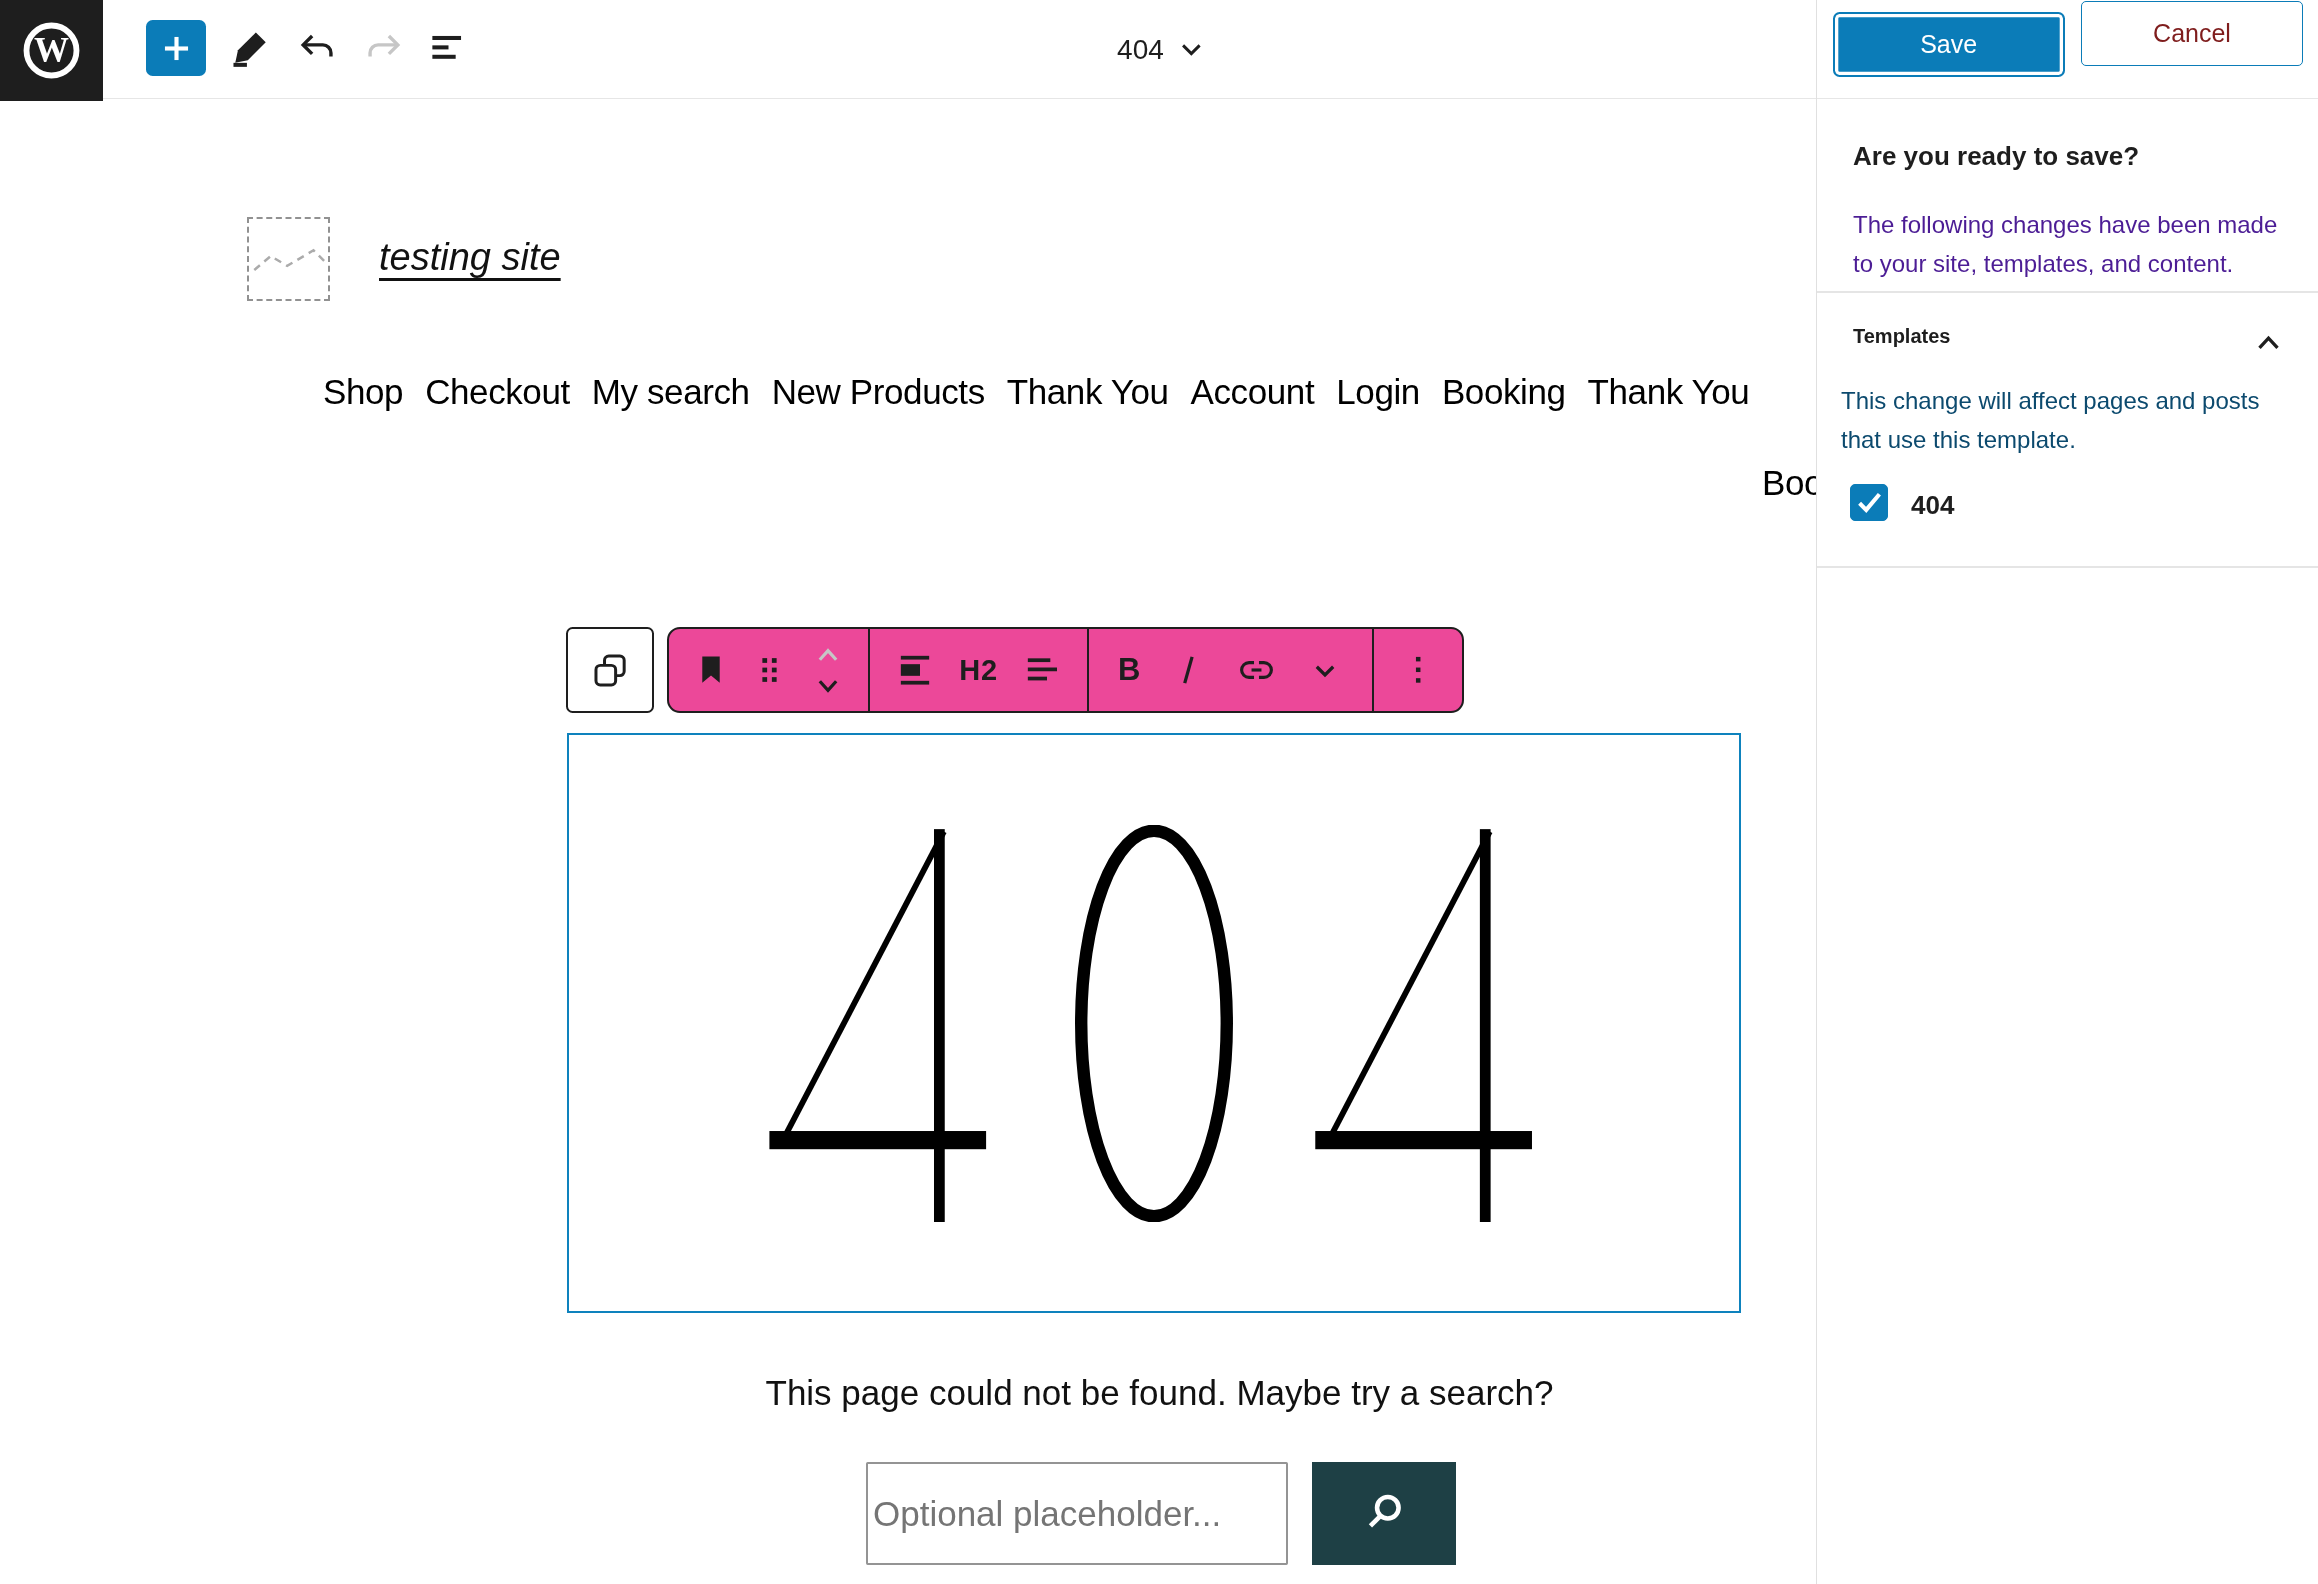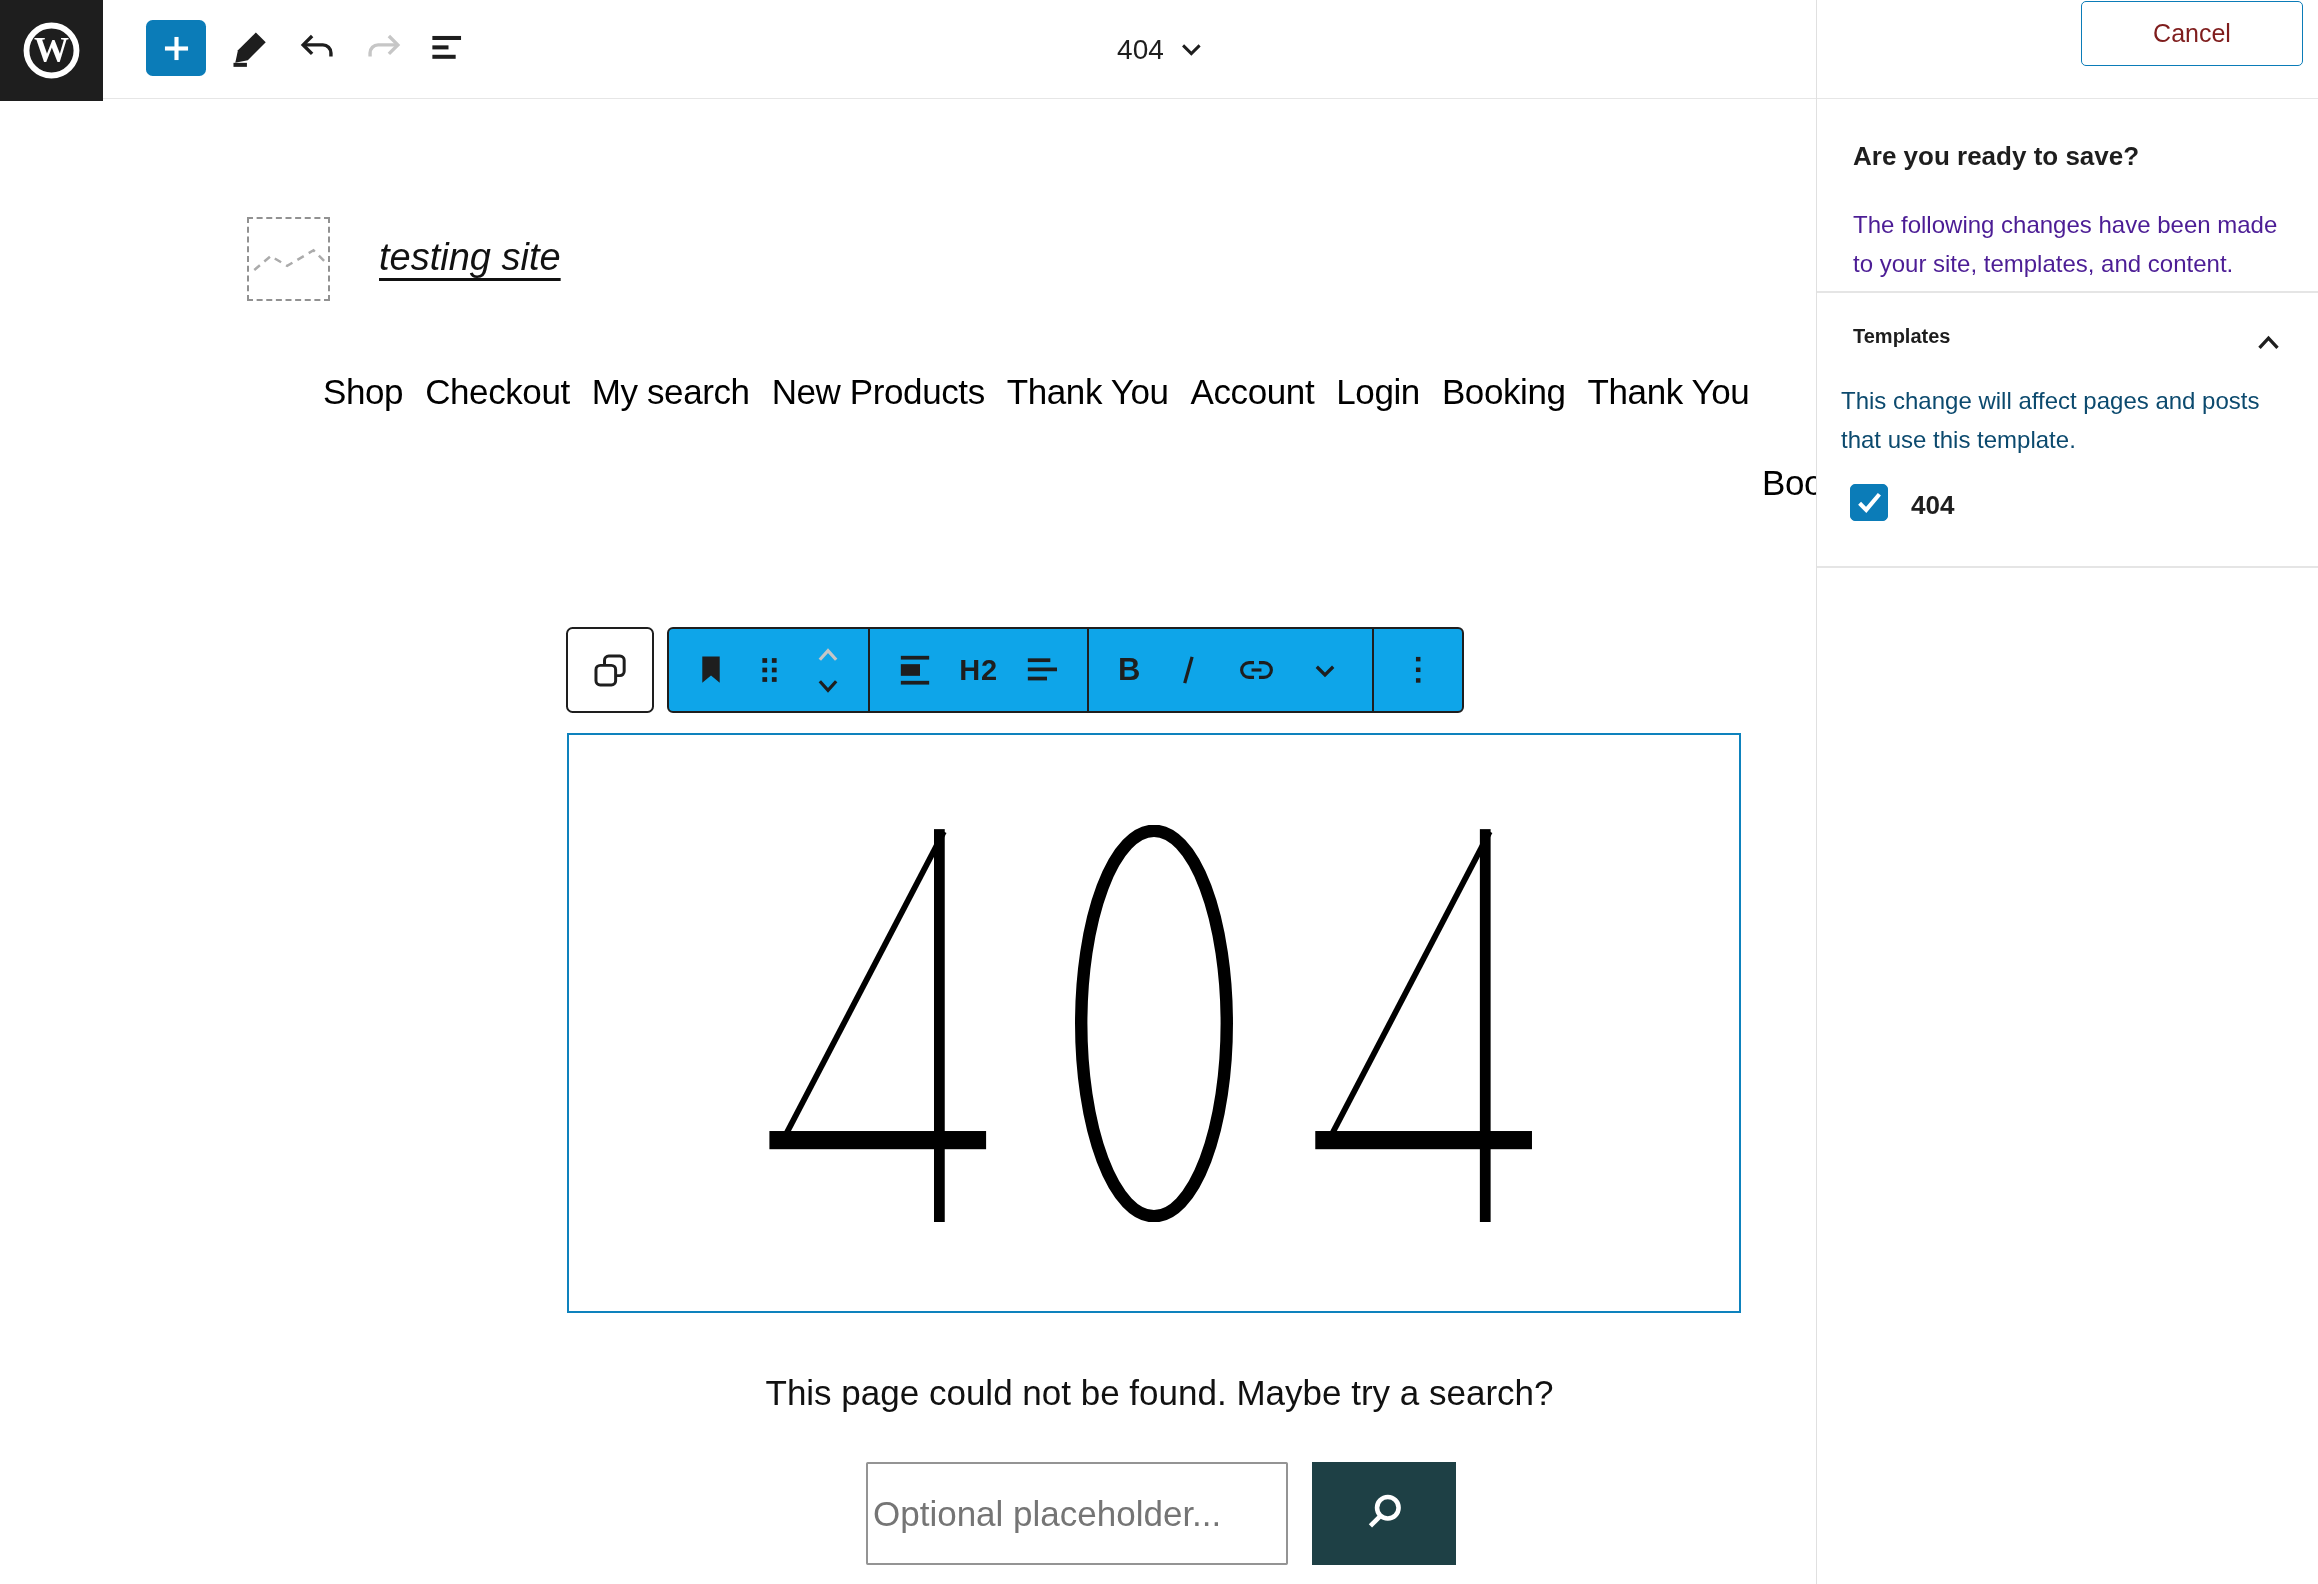--- a/index.html
+++ b/index.html
@@ -56,21 +56,21 @@
   .nav-row1 { position:absolute; left:323px; top:273px; display:flex; gap:22px;
     font-size:35px; letter-spacing:-0.4px; white-space:nowrap; color:#000; }
   .nav-row2 { position:absolute; left:1762px; top:364px; font-size:35px;
     letter-spacing:-0.4px; white-space:nowrap; color:#000; }
   .nav-row1 a, .nav-row2 a { color:#000; text-decoration:none; cursor:pointer; }
   
   .sel-parent { position:absolute; left:566px; top:528px; width:88px; height:86px;
     background:#fff; border:2.5px solid #1e1e1e; border-radius:6.6px;
     display:flex; align-items:center; justify-content:center; cursor:pointer; }
   .blk-toolbar { position:absolute; left:667px; top:528px; width:797px; height:86px;
-    background:#0ea5e9; border:2.5px solid #1e1e1e; border-radius:6px; display:flex; }
+    background:#ec4899; border:2.5px solid #1e1e1e; border-radius:13px; display:flex; }
   .tb-sec { display:flex; align-items:center; justify-content:space-evenly; height:100%; }
   .tb-sec + .tb-sec { border-left:2.5px solid #1e1e1e; }
   .sec-a { width:199px; } .sec-b { width:219px; } .sec-c { width:285px; } .sec-d { flex:1; }
   .tbtn { border:none; background:transparent; display:flex; align-items:center;
     justify-content:center; cursor:pointer; padding:0; }
   .movers { display:flex; flex-direction:column; align-items:center; }
   .movers .tbtn { height:33px; }
   .h2-label { font-size:29px; font-weight:bold; letter-spacing:0.8px; color:#1e1e1e; }
   .b-label { font-size:31px; font-weight:bold; color:#1e1e1e; }
   
@@ -284,20 +284,21 @@
   <button class="doc-title">
     <span>404</span>
     <svg width="21.5" height="15" viewBox="0 0 26 18">
       <polyline points="3,4 13,14 23,4" fill="none" stroke="#1e1e1e" stroke-width="3.5"></polyline>
     </svg>
   </button>
 </div>
 
 <aside class="panel">
   <div class="panel-header">
+    <button class="save-btn">Save</button>
     <button class="cancel-btn">Cancel</button>
   </div>
   <h2 class="panel-q">Are you ready to save?</h2>
   <p class="panel-p1">The following changes have been made
 to your site, templates, and content.</p>
   <div class="panel-hr1"></div>
   <h3 class="tpl-title">Templates</h3>
   <button class="tpl-collapse">
     <svg width="25" height="18" viewBox="0 0 30 22">
       <polyline points="4,17 15,5 26,17" fill="none" stroke="#1e1e1e" stroke-width="4"></polyline>

